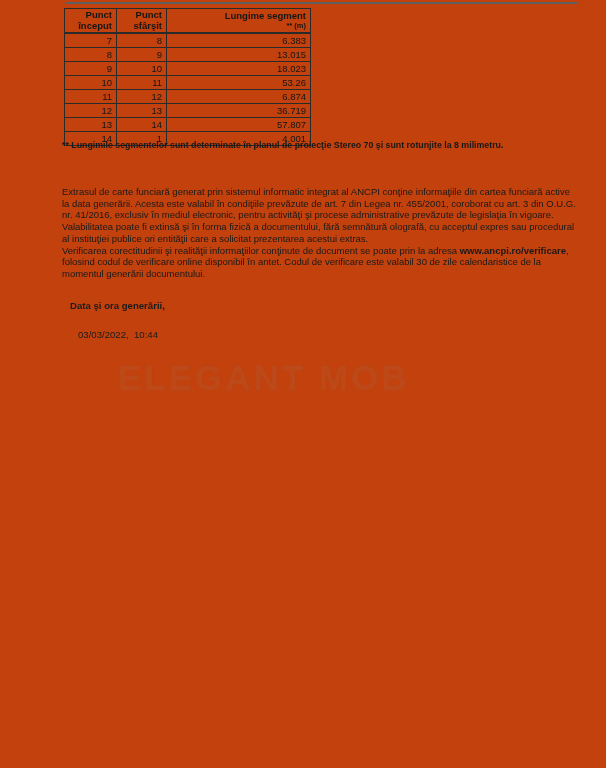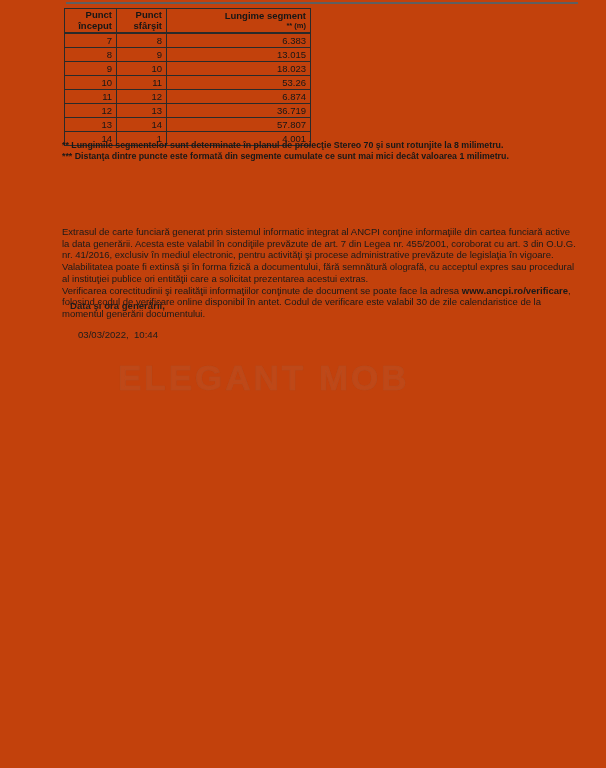--- a/index.html
+++ b/index.html
@@ -47,21 +47,20 @@
     line-height: 11px;
     color: #181818;
   }
   .body-text {
     position: absolute;
     left: 62px; top: 186px;
     width: 516px;
     font-size: 9.5px;
     line-height: 11.7px;
     color: #1a1a1a;
-    margin-top: 40px;
   }
   .url-bold { font-weight: bold; }
   .gen-block {
     position: absolute;
     left: 70px; top: 299px;
     font-size: 9.6px;
     line-height: 13px;
   }
   .gen-label { font-weight: bold; }
   .gen-value { padding-left: 8px; white-space: pre; margin-top: 16px; }
@@ -142,26 +141,25 @@
         <tr>
           <td class="col-start">14</td>
           <td class="col-end">1</td>
           <td class="col-len">4.001</td>
         </tr>
       </tbody>
   </table>
 
   <div class="footnotes">
     <div>** Lungimile segmentelor sunt determinate în planul de proiecţie Stereo 70 şi sunt rotunjite la 8 milimetru.</div>
-    <div>*** Distanţa dintre puncte este formată din segmente cumulate ce sunt mai mici decât valoarea 1 milimetru.</div>
   </div>
 
   <div class="body-text">
     <div>Extrasul de carte funciară generat prin sistemul informatic integrat al ANCPI conţine informaţiile din cartea funciară active la data generării. Acesta este valabil în condiţiile prevăzute de art. 7 din Legea nr. 455/2001, coroborat cu art. 3 din O.U.G. nr. 41/2016, exclusiv în mediul electronic, pentru activităţi şi procese administrative prevăzute de legislaţia în vigoare. Valabilitatea poate fi extinsă şi în forma fizică a documentului, fără semnătură olografă, cu acceptul expres sau procedural al instituţiei publice ori entităţii care a solicitat prezentarea acestui extras.</div>
-    <div><span>Verificarea corectitudinii şi realităţii informaţiilor conţinute de document se poate face la adresa </span><span class="url-bold">www.ancpi.ro/verificare</span><span>, folosind codul de verificare online disponibil în antet. Codul de verificare este valabil 30 de zile calendaristice de la momentul generării documentului.</span></div>
+    <div><span>Verificarea corectitudinii şi realităţii informaţiilor conţinute de document se poate prin la adresa </span><span class="url-bold">www.ancpi.ro/verificare</span><span>, folosind codul de verificare online disponibil în antet. Codul de verificare este valabil 30 de zile calendaristice de la momentul generării documentului.</span></div>
   </div>
 
   <div class="gen-block">
     <div class="gen-label">Data şi ora generării,</div>
     <div class="gen-value">03/03/2022,  10:44</div>
   </div>
 
   <div class="watermark">ELEGANT MOB</div>
 
 </div>

